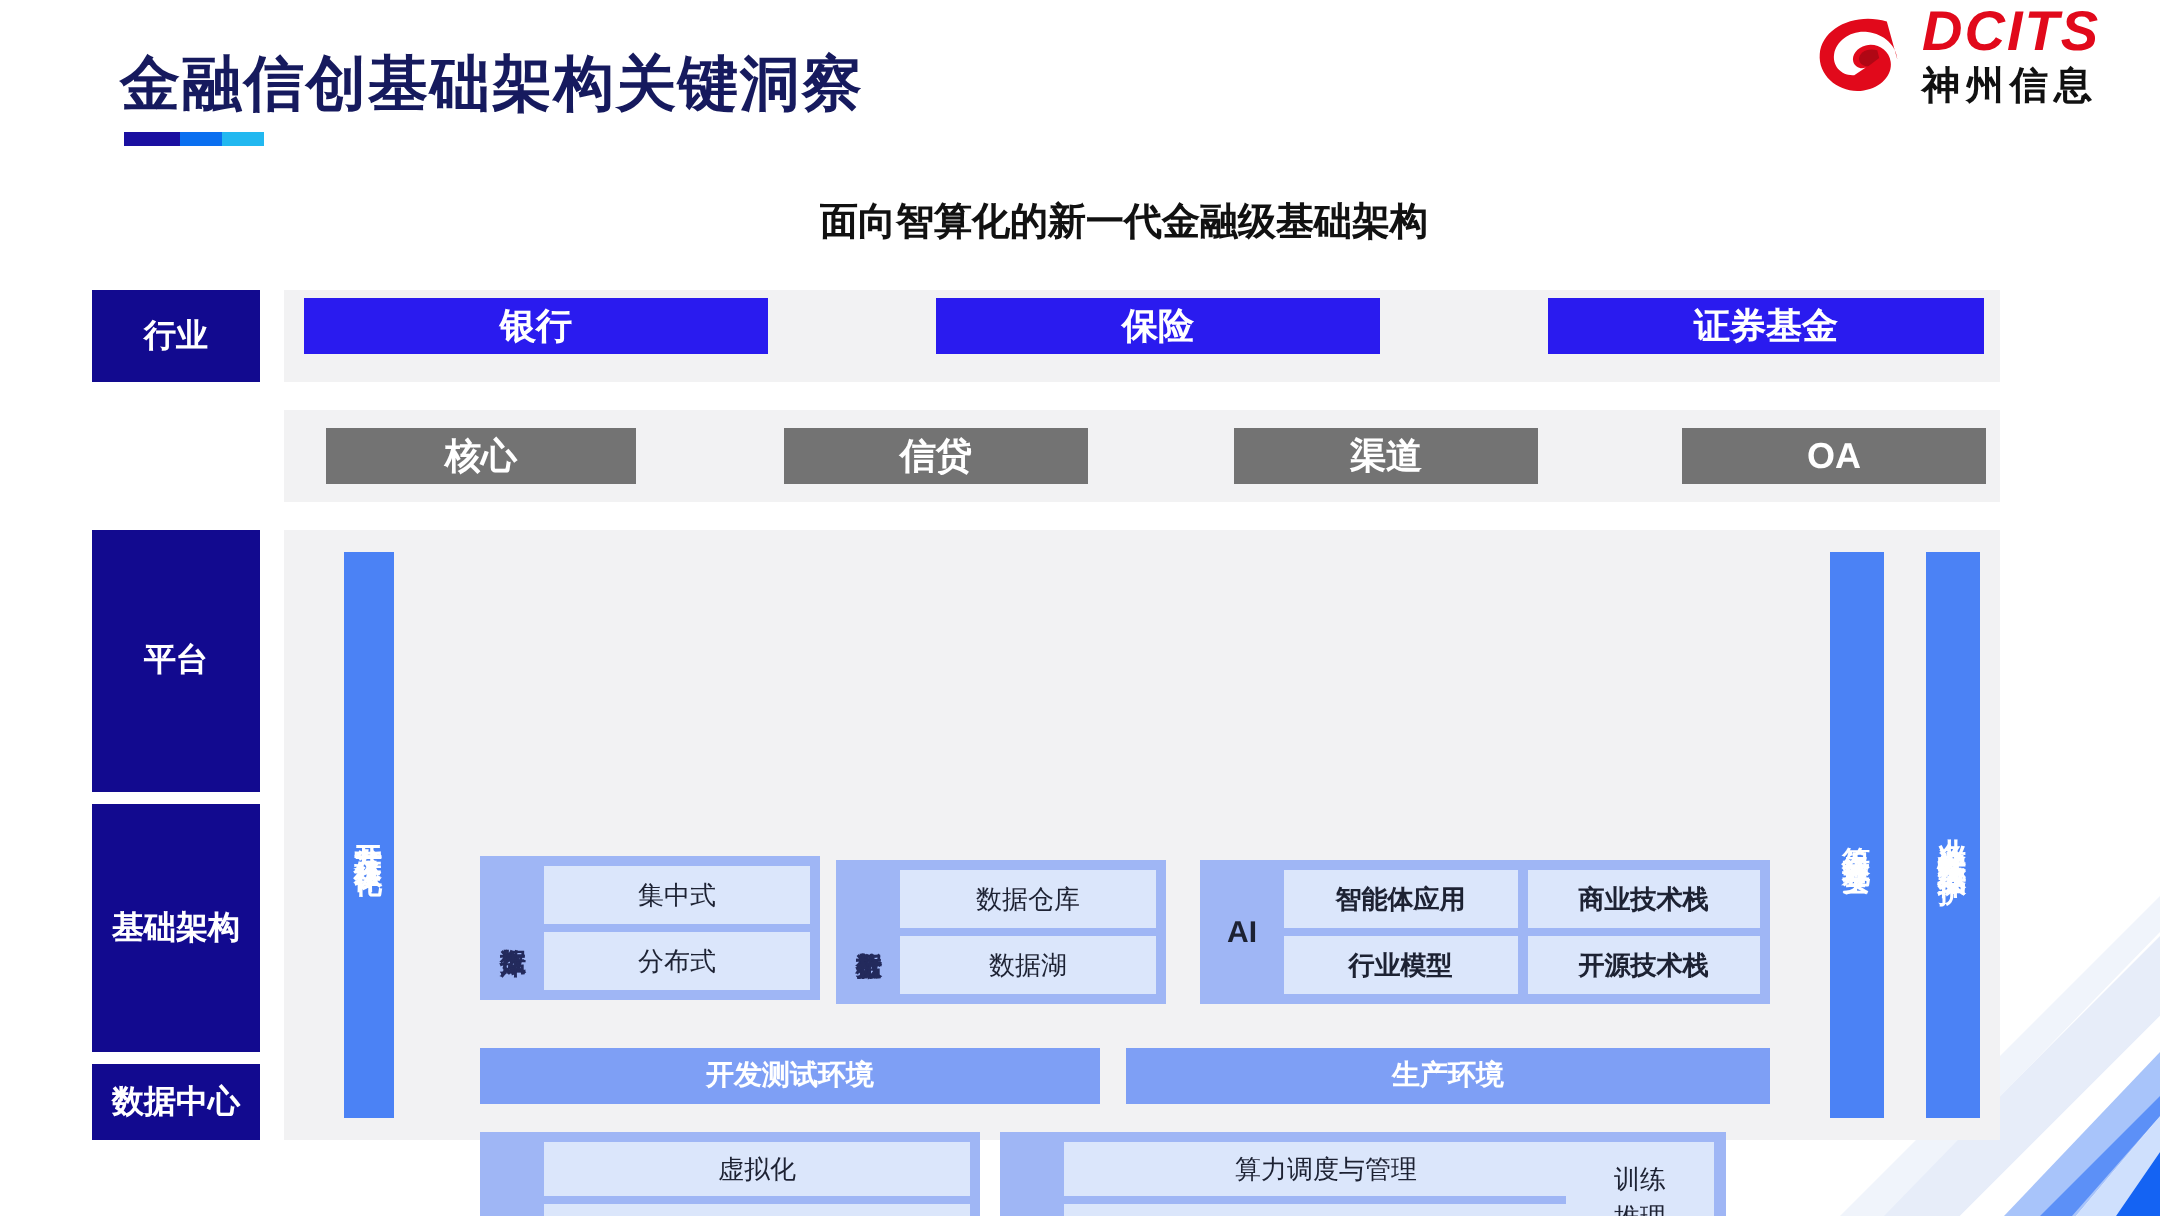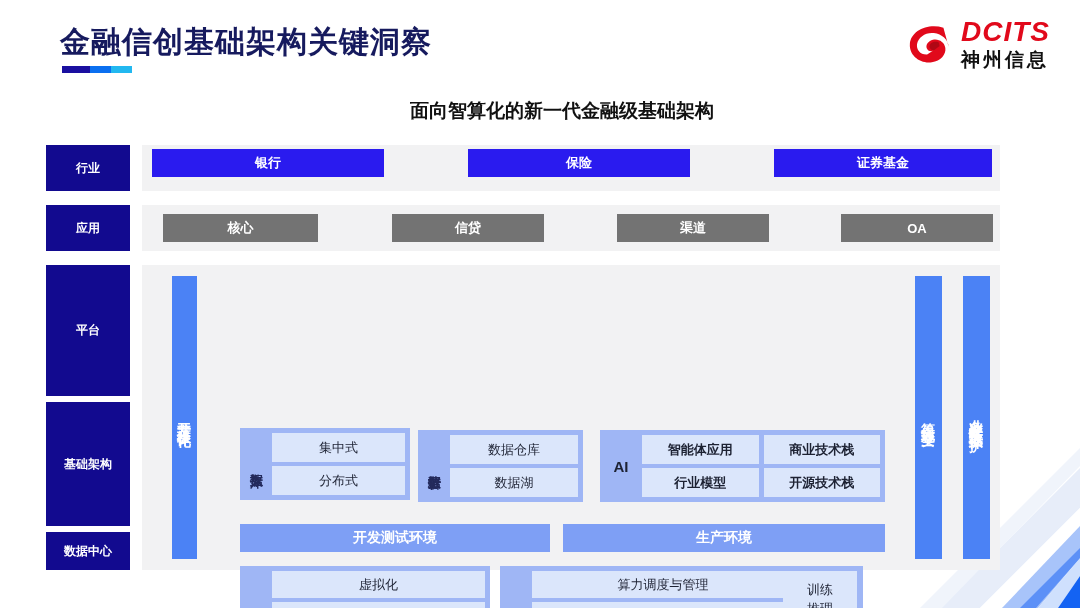--- a/index.html
+++ b/index.html
@@ -20,55 +20,55 @@
     position:absolute; left:60px; top:22px;
     font-size:30px; font-weight:bold; color:#161a5e; letter-spacing:1px;
     white-space:nowrap;
   }
   .title-rule { position:absolute; left:62px; top:66px; display:flex; width:70px; height:7px; }
   .title-rule i { display:block; height:100%; }
   .title-rule i:nth-child(1){ width:40%; background:#1a0fa0; }
   .title-rule i:nth-child(2){ width:30%; background:#0a6ff0; }
   .title-rule i:nth-child(3){ width:30%; background:#22b8f0; }
 
-  .logo { position:absolute; right:30px; top:18px; display:flex; align-items:flex-end; gap:8px; }
+  .logo { position:absolute; right:30px; top:2px; display:flex; align-items:center; gap:8px; }
   .logo-mark { width:46px; height:48px; flex:0 0 auto; }
   .logo-text { display:flex; flex-direction:column; justify-content:center; line-height:1; }
   .logo-en { font-size:28px; font-weight:bold; font-style:italic; color:#e1091b; letter-spacing:1px; }
   .logo-cn { font-size:19px; font-weight:bold; color:#111; letter-spacing:3px; margin-top:4px; }
 
   .subtitle {
     position:absolute; left:0; top:98px; width:1080px; text-align:center;
     font-size:19px; font-weight:bold; color:#111; z-index:3;padding-left:44px;
   }
 
   
   .diagram { position:absolute; left:0; top:140px; width:1080px; height:440px; z-index:2; }
 
   
   .row-label {
     position:absolute; left:46px; width:84px;
-    background:#120a8f; color:#fff; font-weight:bold; font-size:12px;
+    background:#120a8f; color:#fff; font-weight:bold; font-size:16px;
     display:flex; align-items:center; justify-content:center; text-align:center;
   }
   .rl-industry { top:5px;   height:46px; }
   .rl-app      { top:65px;  height:46px; }
   .rl-platform { top:125px; height:131px; }
   .rl-infra    { top:262px; height:124px; }
   .rl-dc       { top:392px; height:38px; }
 
   
   .band { position:absolute; left:142px; width:858px; background:#f2f2f3; }
   .band-industry { top:5px;  height:46px; }
   .band-app      { top:65px; height:46px; }
   .band-main     { top:125px; height:305px; }
 
   .chip {
     position:absolute; display:flex; align-items:center; justify-content:center;
-    color:#fff; font-weight:bold; font-size:13px; text-align:center;
+    color:#fff; font-weight:bold; font-size:18px; text-align:center;
   }
   
   .chip-ind { top:9px; height:28px; background:#2a1bef; }
   
   .chip-app { top:9px; height:28px; background:#737373; }
 
   
   .vbar {
     position:absolute; background:#4b82f5; color:#fff; font-weight:bold; font-size:14px;
     display:flex; align-items:center; justify-content:center;
@@ -150,21 +150,20 @@
         <span class="logo-cn">神州信息</span>
       </div>
     </div>
   </div>
 
   <div class="subtitle">面向智算化的新一代金融级基础架构</div>
 
   <div class="diagram">
 
     <div class="row-label rl-industry">行业</div>
-    <div class="row-label rl-app">应用</div>
     <div class="row-label rl-platform">平台</div>
     <div class="row-label rl-infra">基础架构</div>
     <div class="row-label rl-dc">数据中心</div>
 
     <div class="band band-industry"></div>
     <div class="chip chip-ind" style="left:152px;width:232px;">银行</div>
     <div class="chip chip-ind" style="left:468px;width:222px;">保险</div>
     <div class="chip chip-ind" style="left:774px;width:218px;">证券基金</div>
 
     <div class="band band-app"></div>

